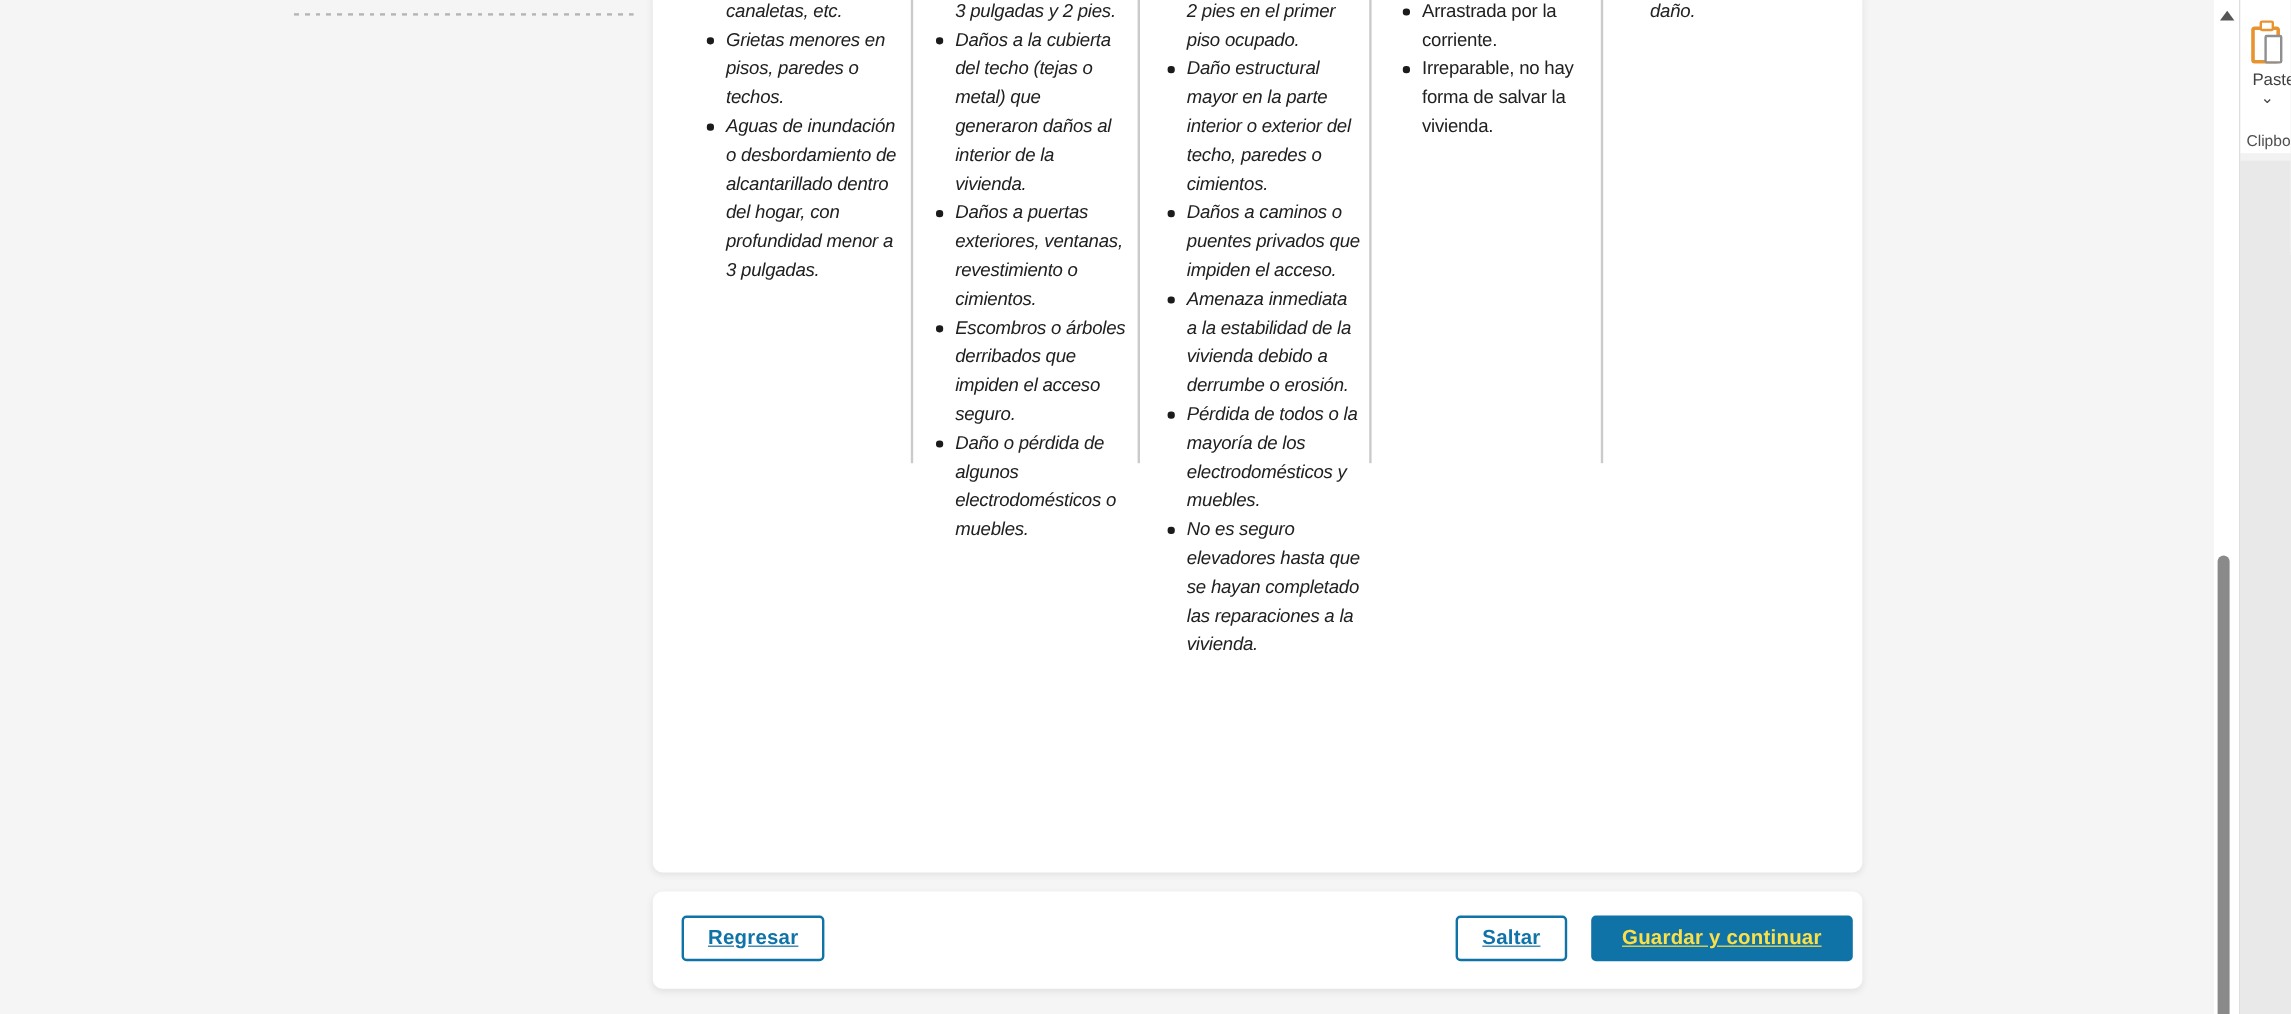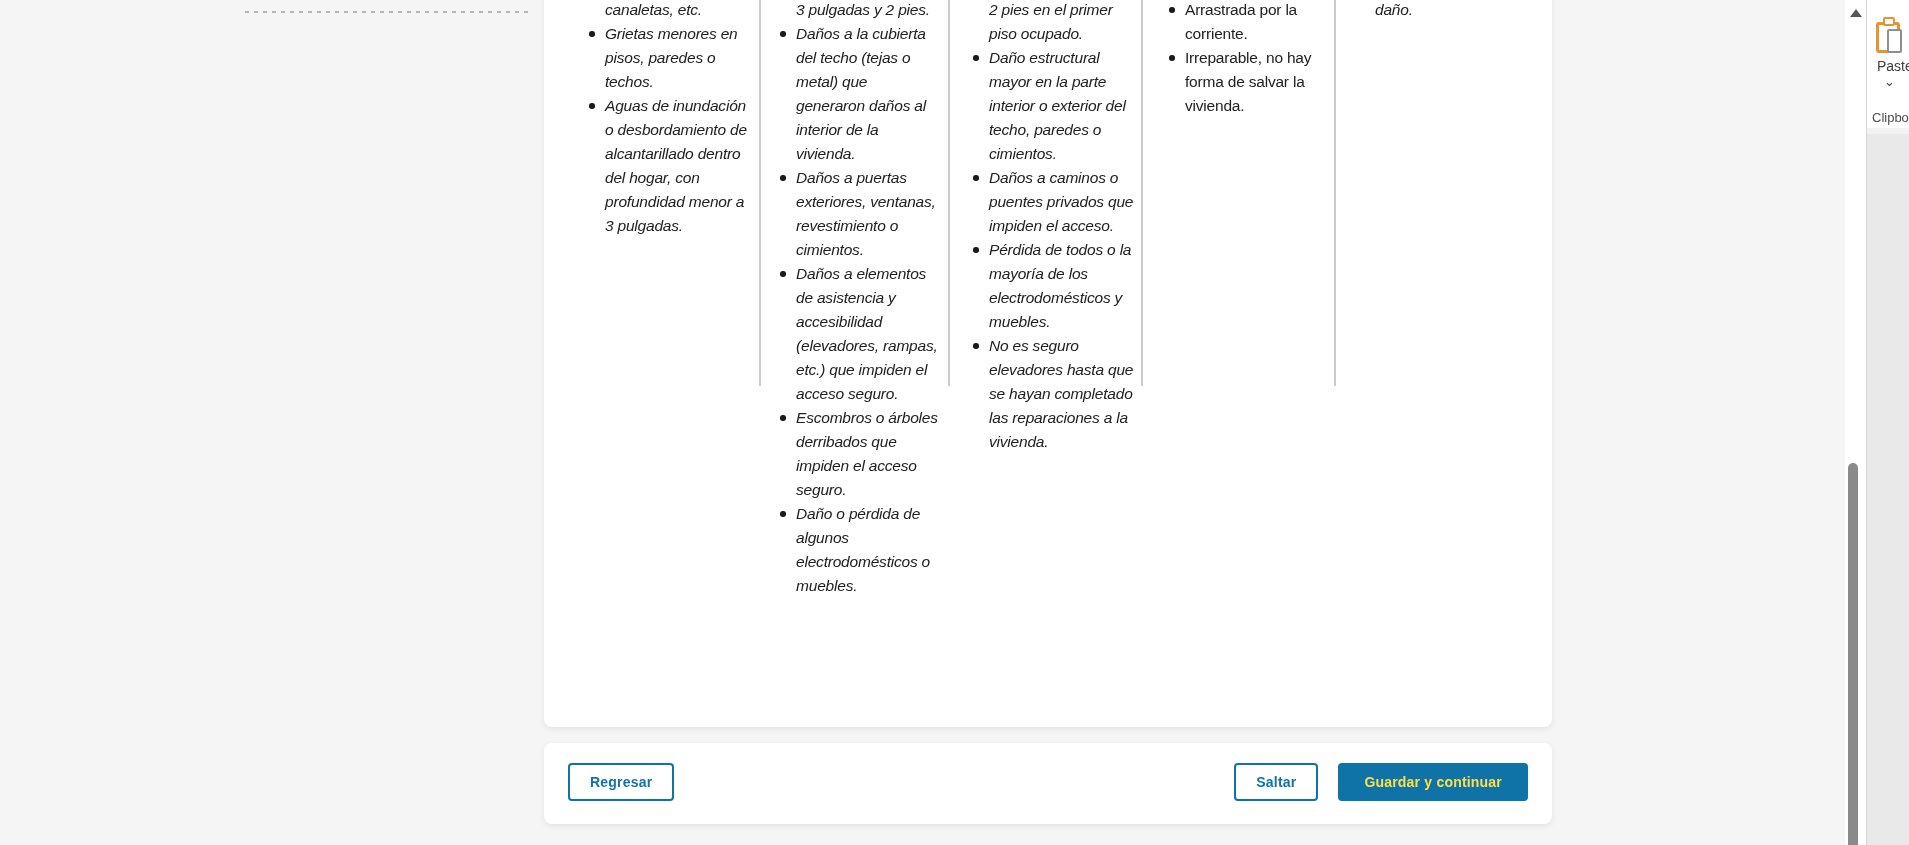--- a/index.html
+++ b/index.html
@@ -44,27 +44,27 @@
   .damage-list li.no-bullet::before{display:none;}
   
   .footer-card{
     position:absolute;left:544px;top:743px;width:1008px;height:81px;
     background:#fff;border-radius:8px;
     box-shadow:0 2px 6px rgba(0,0,0,.08);
   }
   .btn{
     height:38px;border-radius:4px;cursor:pointer;
     font-family:"Liberation Sans","DejaVu Sans",sans-serif;
-    font-weight:bold;font-size:14px;letter-spacing:.2px;
-    display:inline-flex;align-items:center;justify-content:center;
+    font-weight:bold;font-size:17px;letter-spacing:.2px;
+    display:inline-flex;align-items:center;justify-content:center;text-decoration:underline;
   }
   .btn-outline{background:#fff;border:2px solid var(--primary);color:var(--primary);padding:0 20px;}
   .btn-primary{background:var(--primary);border:2px solid var(--primary);color:#fde047;padding:0 24px;}
   .btn-back{position:absolute;left:24px;top:20px;}
-  .footer-right{position:absolute;right:24px;top:20px;display:flex;gap:20px;}
+  .footer-right{position:absolute;right:8px;top:20px;display:flex;gap:20px;}
   
   .scroll-track{position:absolute;left:1845px;top:0;width:21px;height:845px;background:#fff;}
   .scroll-up{
     position:absolute;left:1850px;top:9px;width:0;height:0;
     border-left:6px solid transparent;border-right:6px solid transparent;
     border-bottom:8px solid #565656;
   }
   .scroll-thumb{
     position:absolute;left:1848px;top:463px;width:10px;height:382px;
     background:#8a8a8a;border-radius:5px 5px 0 0;
@@ -105,42 +105,40 @@
   </div>
 <div class="damage-col italic" style="left:796px">
     <ul class="damage-list"><li class="no-bullet">3 pulgadas y 2 pies.</li><li>Daños a la cubierta
 del techo (tejas o
 metal) que
 generaron daños al
 interior de la
 vivienda.</li><li>Daños a puertas
 exteriores, ventanas,
 revestimiento o
-cimientos.</li><li>Daños a elementos
-de asistencia y
-accesibilidad
-(elevadores, rampas,
-etc.) que impiden el
-acceso seguro.</li><li>Escombros o árboles
+cimientos.</li><li>Escombros o árboles
 derribados que
 impiden el acceso
 seguro.</li><li>Daño o pérdida de
 algunos
 electrodomésticos o
 muebles.</li></ul>
   </div>
 <div class="damage-col italic" style="left:989px">
     <ul class="damage-list"><li class="no-bullet">2 pies en el primer
 piso ocupado.</li><li>Daño estructural
 mayor en la parte
 interior o exterior del
 techo, paredes o
 cimientos.</li><li>Daños a caminos o
 puentes privados que
-impiden el acceso.</li><li>Pérdida de todos o la
+impiden el acceso.</li><li>Amenaza inmediata
+a la estabilidad de la
+vivienda debido a
+derrumbe o erosión.</li><li>Pérdida de todos o la
 mayoría de los
 electrodomésticos y
 muebles.</li><li>No es seguro
 elevadores hasta que
 se hayan completado
 las reparaciones a la
 vivienda.</li></ul>
   </div>
 <div class="damage-col" style="left:1185px">
     <ul class="damage-list"><li>Arrastrada por la

